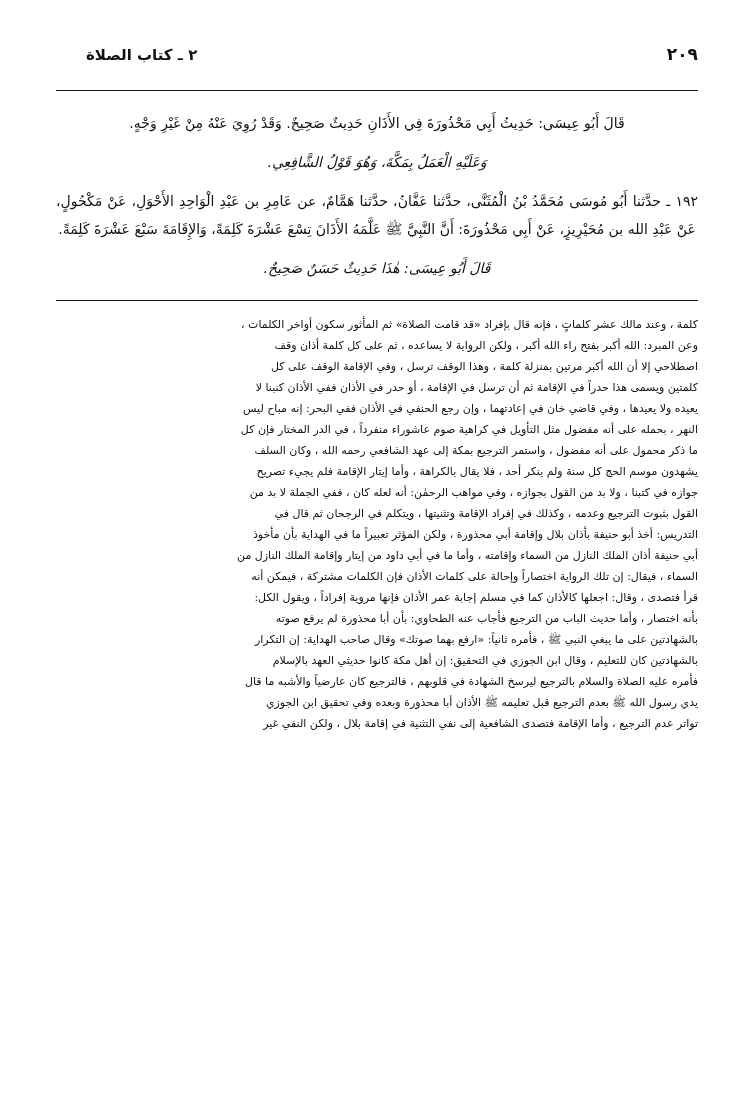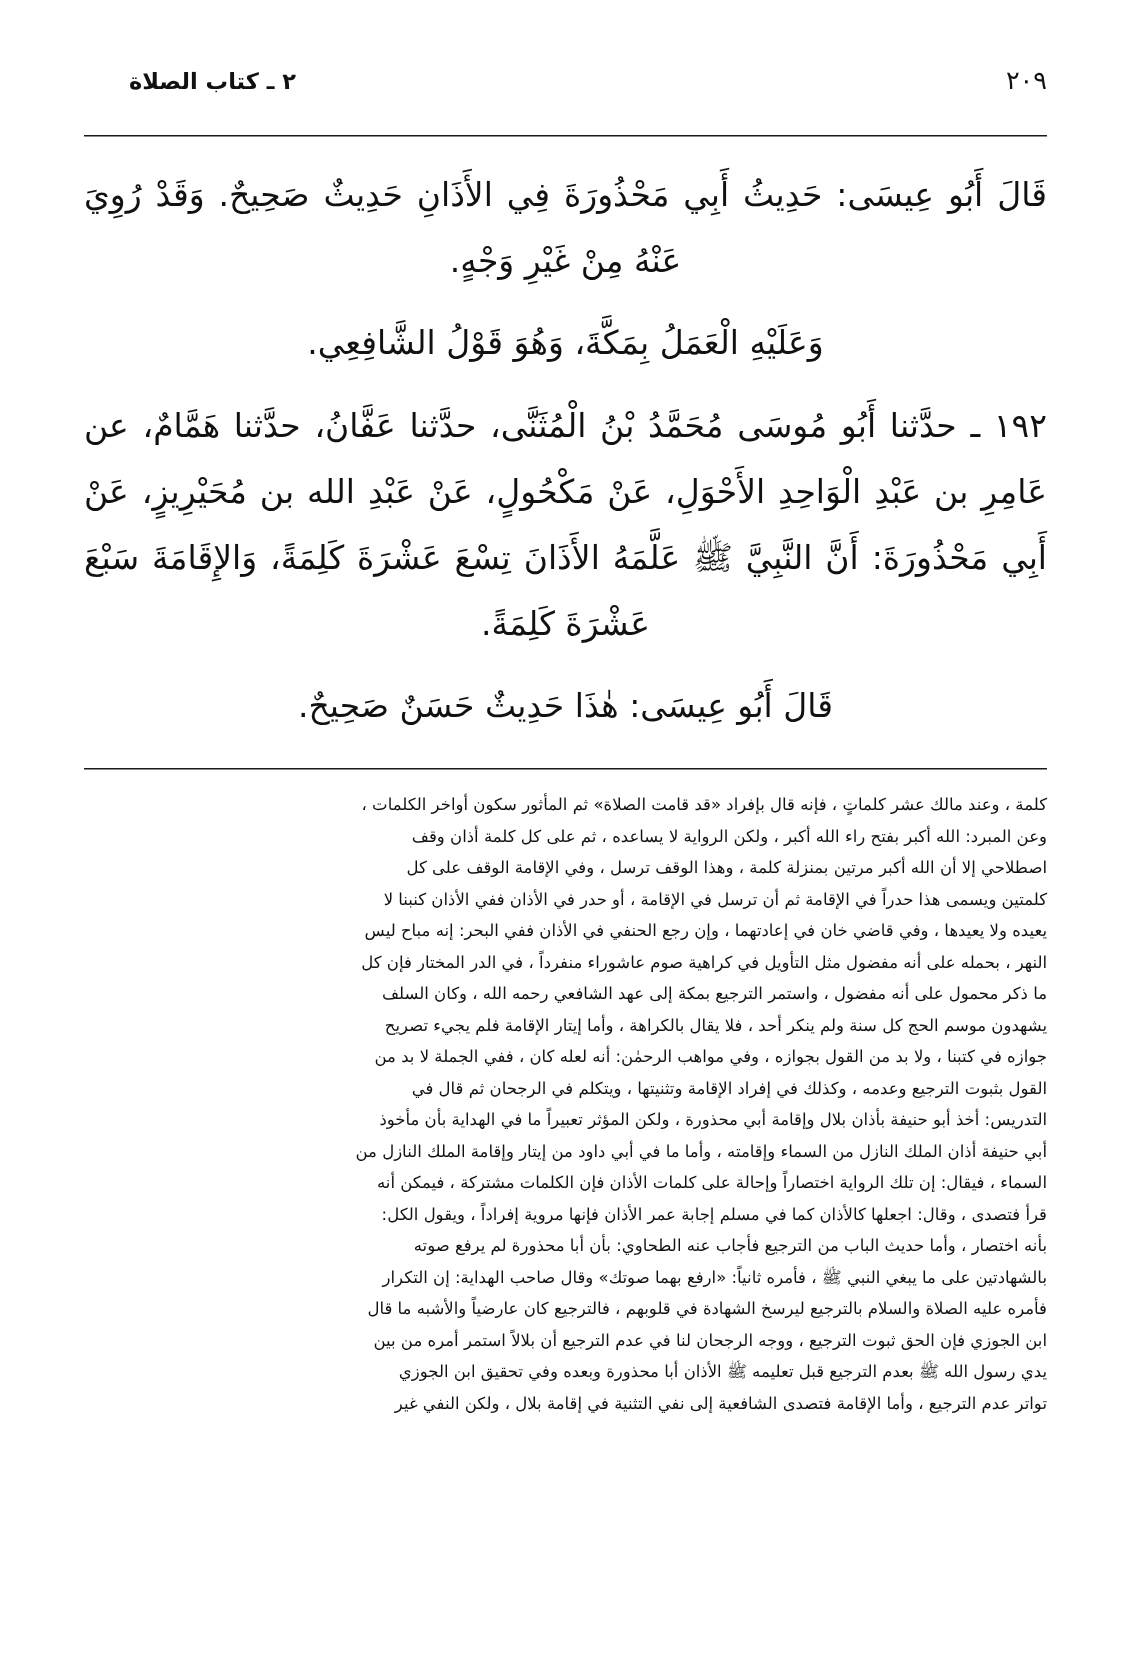--- a/index.html
+++ b/index.html
@@ -32,42 +32,43 @@
     margin-bottom: 26px;
   }
   .header .chapter {
     font-size: 15px;
     font-weight: bold;
     letter-spacing: 0px;
     margin-left: 30px;
   }
   .header .pageno {
     font-size: 17px;
-    font-weight: normal;
+    font-weight: bold;
     letter-spacing: 1px;
   }
   .rule-top {
     border-top: 1px solid #1a1a1a;
     margin: 0 0 18px 0;
   }
   
   .matn {
     direction: rtl;
     text-align: justify;
     text-align-last: center;
-    font-size: 22px;
+    font-size: 14px;
     line-height: 2.0;
     letter-spacing: 0px;
   }
   .matn p {
     margin: 0 0 11px 0;
     text-align: justify;
   }
   .matn p.center-last {
     text-align: right;
+    font-style: italic;
   }
   .matn p.right-run {
     text-align: justify;
   }
   .rule-mid {
     border-top: 1px solid #1a1a1a;
     margin: 18px 0 14px 0;
   }
   
   .sharh {
@@ -115,20 +116,20 @@
     <p>ما ذكر محمول على أنه مفضول ، واستمر الترجيع بمكة إلى عهد الشافعي رحمه الله ، وكان السلف</p>
     <p>يشهدون موسم الحج كل سنة ولم ينكر أحد ، فلا يقال بالكراهة ، وأما إيتار الإقامة فلم يجيء تصريح</p>
     <p>جوازه في كتبنا ، ولا بد من القول بجوازه ، وفي مواهب الرحمٰن: أنه لعله كان ، ففي الجملة لا بد من</p>
     <p>القول بثبوت الترجيع وعدمه ، وكذلك في إفراد الإقامة وتثنيتها ، ويتكلم في الرجحان ثم قال في</p>
     <p>التدريس: أخذ أبو حنيفة بأذان بلال وإقامة أبي محذورة ، ولكن المؤثر تعبيراً ما في الهداية بأن مأخوذ</p>
     <p>أبي حنيفة أذان الملك النازل من السماء وإقامته ، وأما ما في أبي داود من إيتار وإقامة الملك النازل من</p>
     <p>السماء ، فيقال: إن تلك الرواية اختصاراً وإحالة على كلمات الأذان فإن الكلمات مشتركة ، فيمكن أنه</p>
     <p>قرأ فتصدى ، وقال: اجعلها كالأذان كما في مسلم إجابة عمر الأذان فإنها مروية إفراداً ، ويقول الكل:</p>
     <p>بأنه اختصار ، وأما حديث الباب من الترجيع فأجاب عنه الطحاوي: بأن أبا محذورة لم يرفع صوته</p>
     <p>بالشهادتين على ما يبغي النبي ﷺ ، فأمره ثانياً: «ارفع بهما صوتك» وقال صاحب الهداية: إن التكرار</p>
+    <p>بالشهادتين كان للتعليم ، وقال ابن الجوزي في التحقيق: إن أهل مكة كانوا حديثي العهد بالإسلام</p>
     <p>فأمره عليه الصلاة والسلام بالترجيع ليرسخ الشهادة في قلوبهم ، فالترجيع كان عارضياً والأشبه ما قال</p>
-    <p>ابن الجوزي فإن الحق ثبوت الترجيع ، ووجه الرجحان لنا في عدم الترجيع أن بلالاً استمر أمره من بين</p>
     <p>يدي رسول الله ﷺ بعدم الترجيع قبل تعليمه ﷺ الأذان أبا محذورة وبعده وفي تحقيق ابن الجوزي</p>
     <p>تواتر عدم الترجيع ، وأما الإقامة فتصدى الشافعية إلى نفي التثنية في إقامة بلال ، ولكن النفي غير</p>
     <p></p>
   </div>
 
 </div>
 
 </body></html>

